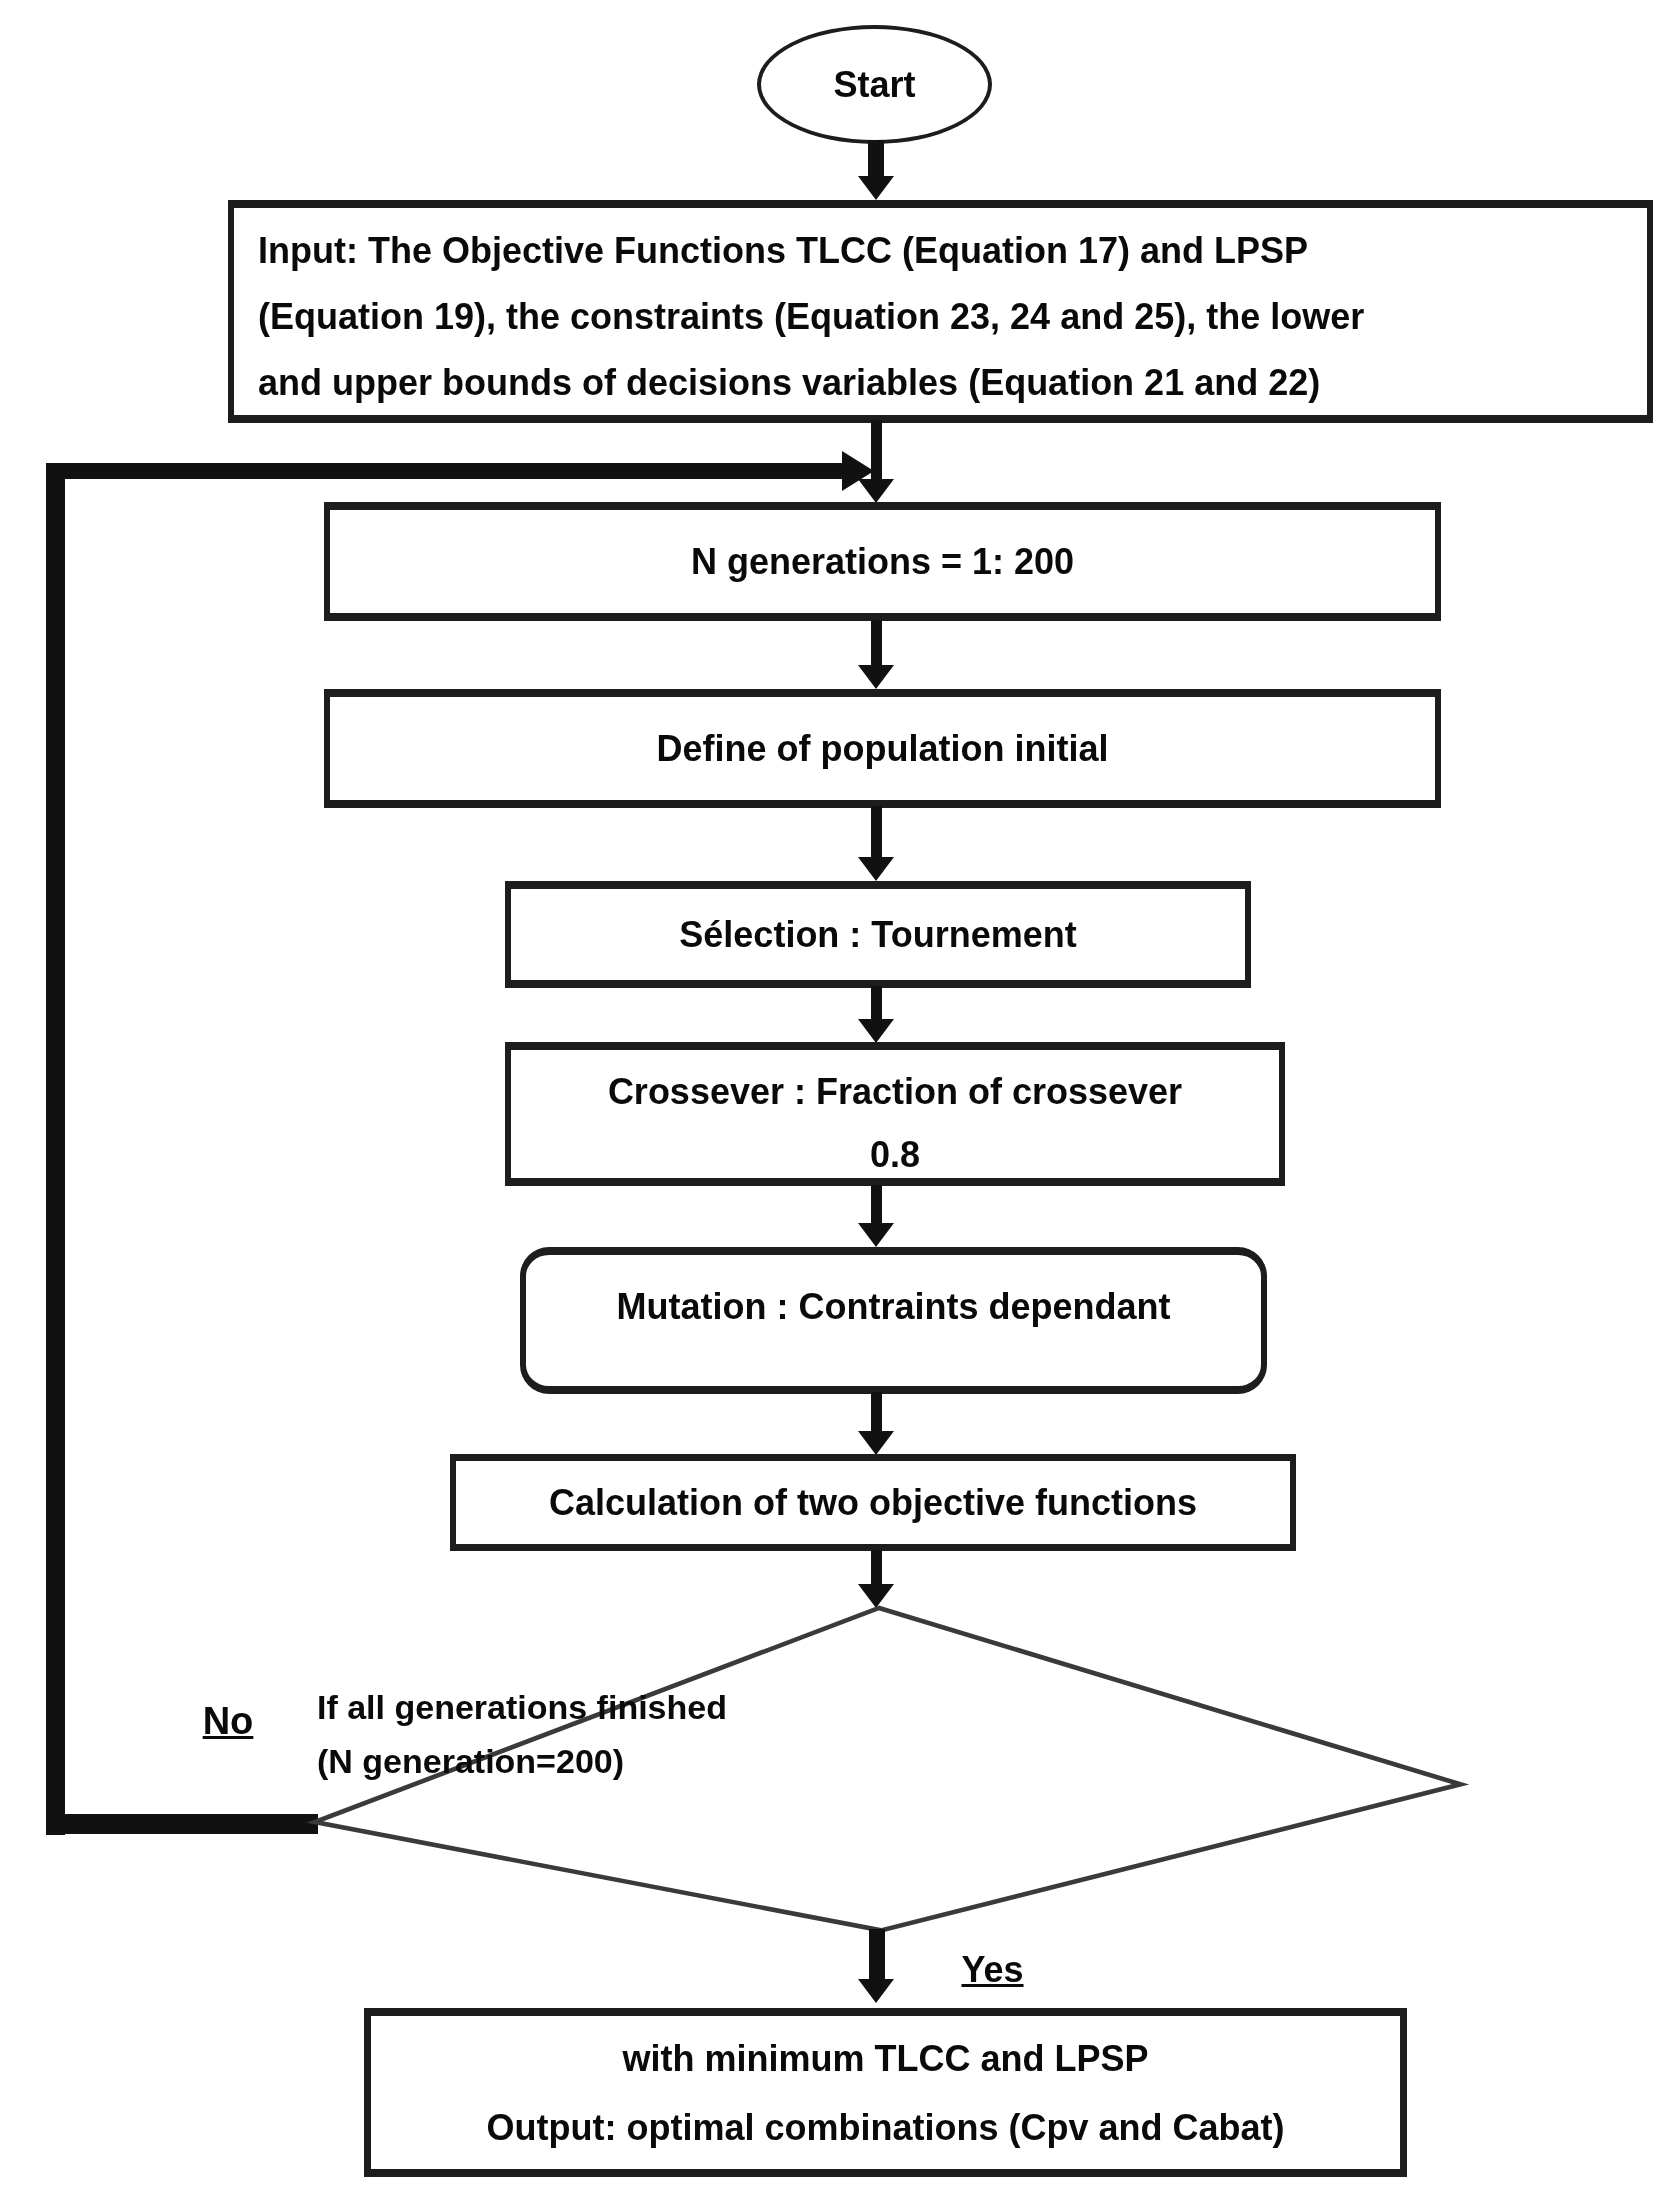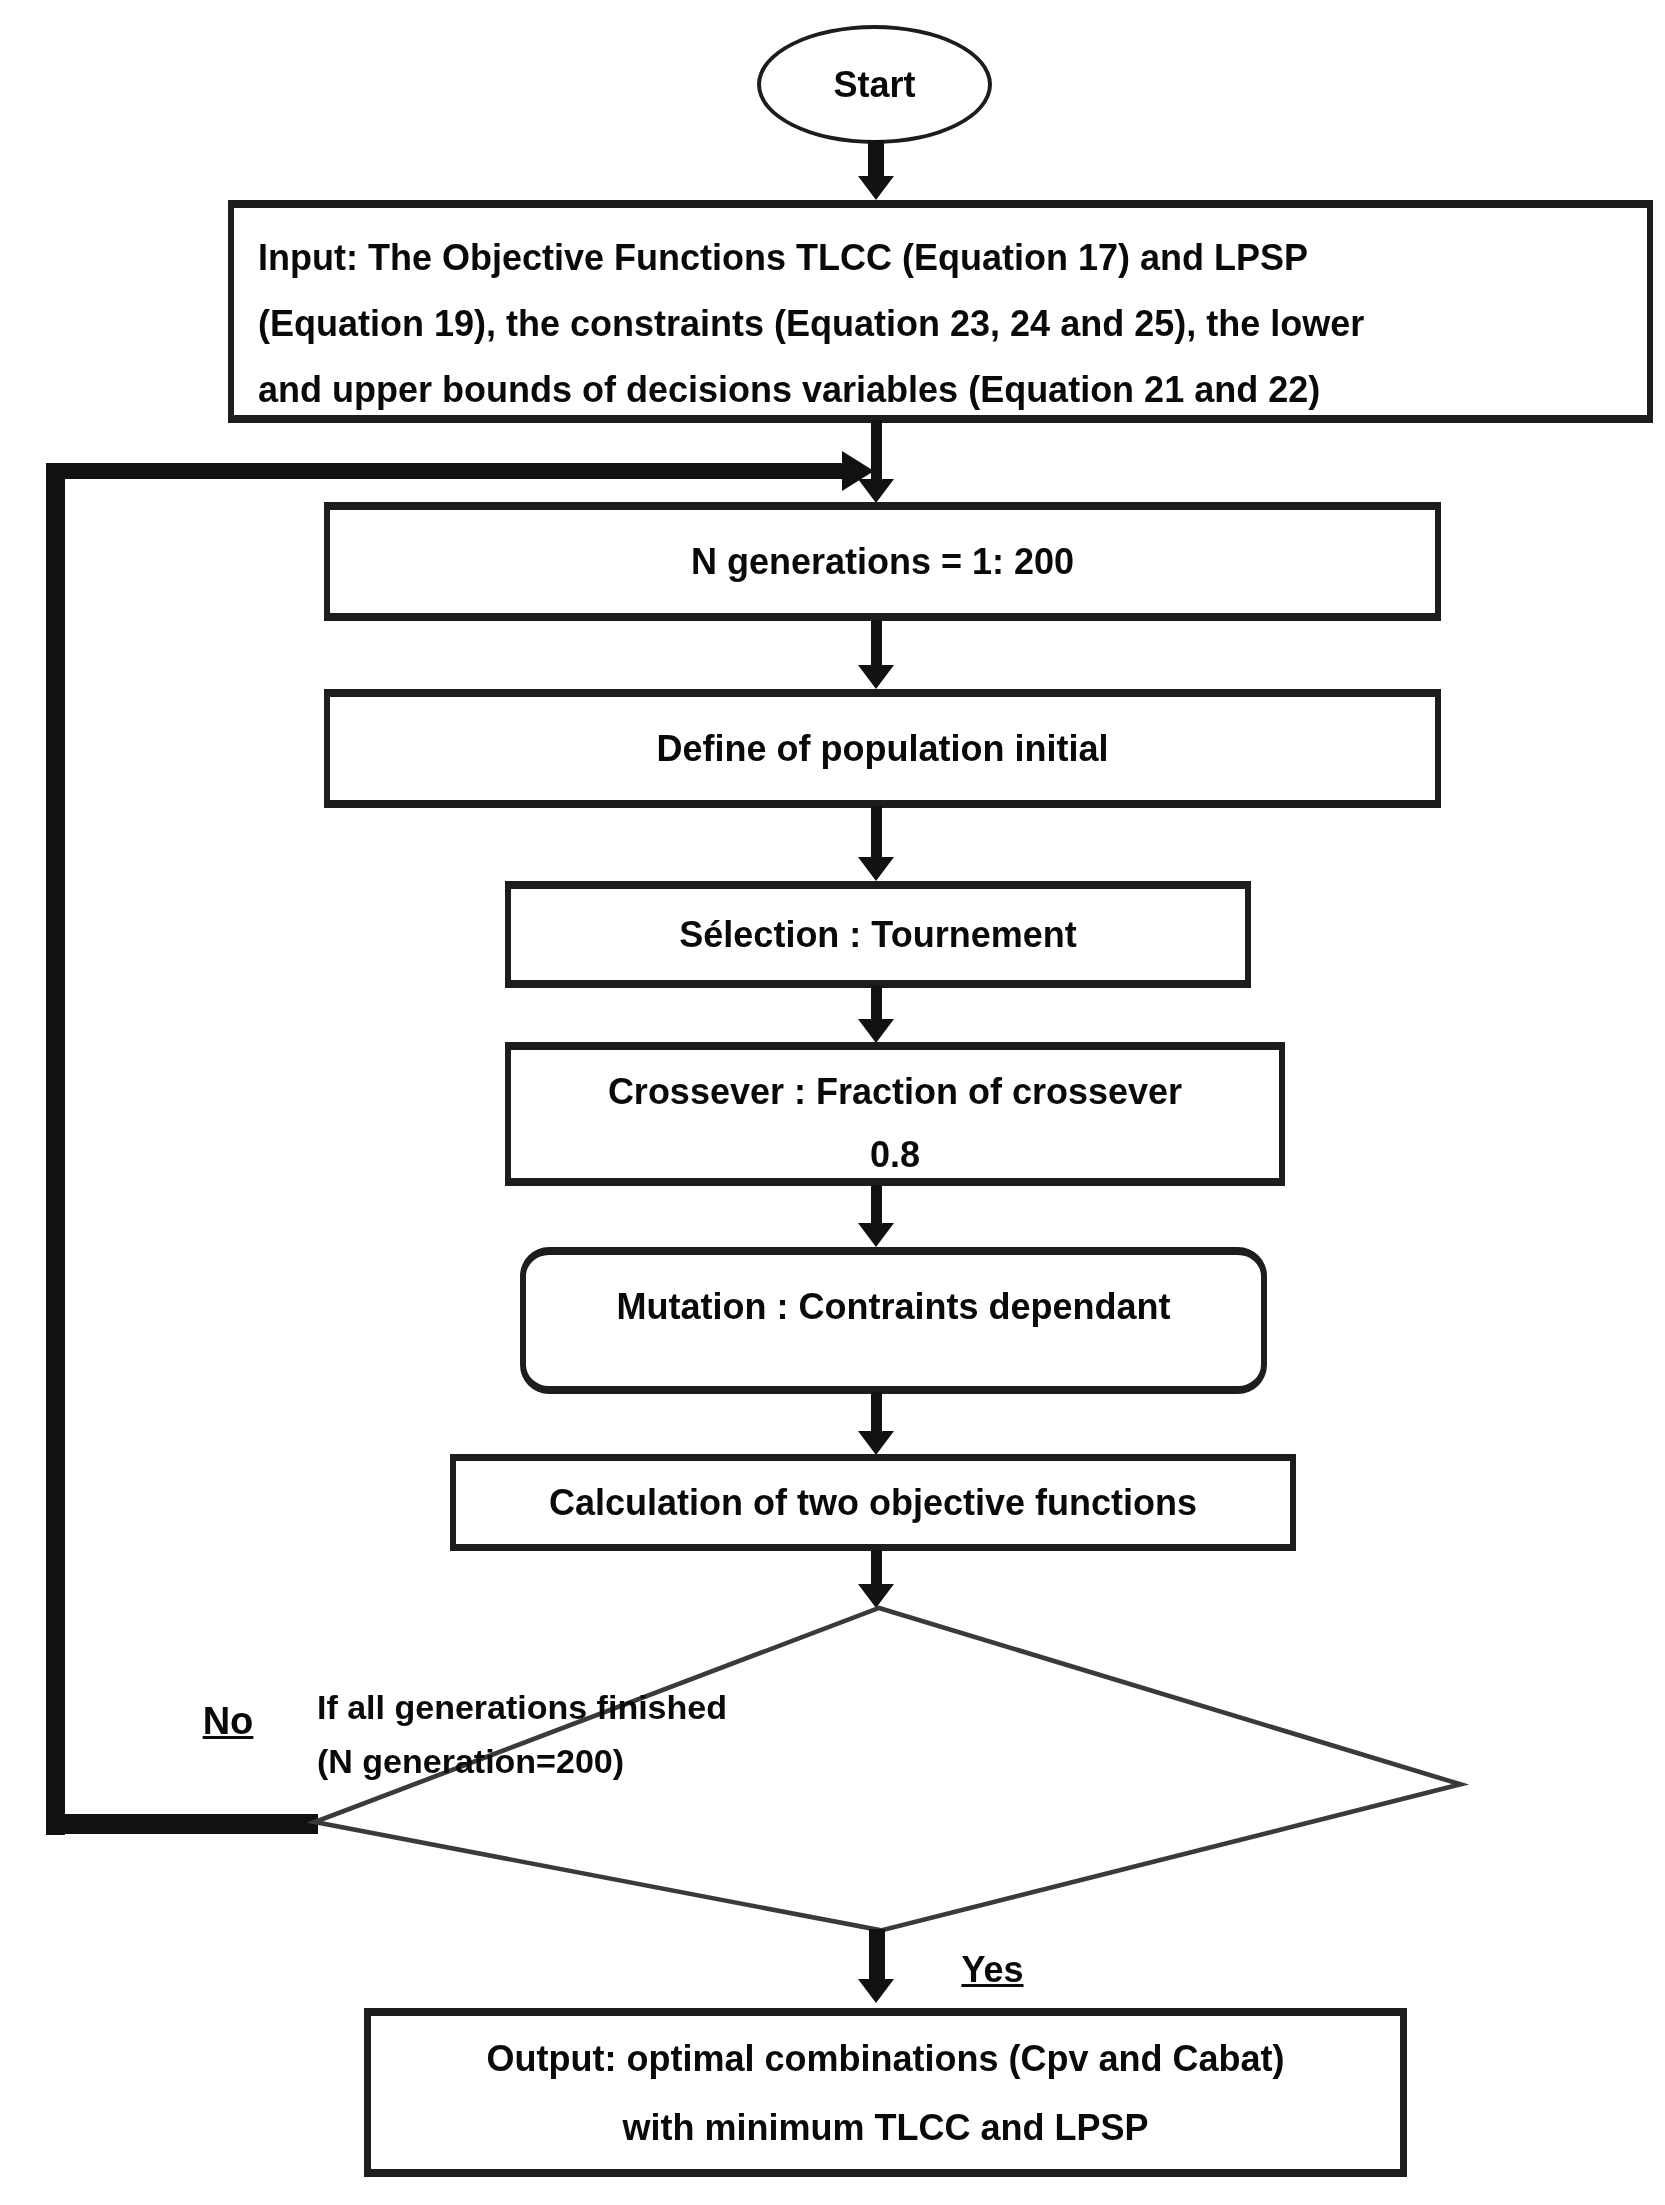--- a/index.html
+++ b/index.html
@@ -55,21 +55,21 @@
 
   <div class="terminator" style="left:737px;top:25px;width:235px;height:119px;">
     <span class="ln">Start</span>
   </div>
 
   <div class="vshaft" style="left:848px;top:140px;width:16px;height:40px;"></div>
   <div class="head-down" style="left:838px;top:176px;"></div>
 
   <div class="box" style="left:208px;top:200px;width:1425px;height:223px;
        align-items:flex-start;justify-content:flex-start;text-align:left;
-       padding:17px 16px 0 24px;line-height:66px;border-width:8.6px 6.6px;">
+       padding:10px 16px 0 24px;line-height:66px;border-width:8.6px 6.6px;">
     <span class="ln">Input: The Objective Functions TLCC (Equation 17) and LPSP</span>
     <span class="ln">(Equation 19), the constraints (Equation 23, 24 and 25), the lower</span>
     <span class="ln">and upper bounds of decisions variables (Equation 21 and 22)</span>
   </div>
 
   <div class="vshaft" style="left:851px;top:420px;width:10.6px;height:61px;"></div>
   <div class="head-down" style="left:838px;top:479px;"></div>
 
   <div class="hbar" style="left:26.4px;top:463px;width:796px;height:16px;"></div>
   <div class="head-right" style="left:822px;top:451px;"></div>
@@ -127,18 +127,18 @@
     <div class="ln">(N generation=200)</div>
   </div>
 
   <div class="branch-label" style="left:152px;top:1700px;width:112px;">No</div>
   <div class="branch-label" style="left:923px;top:1949px;width:99px;font-size:36px;">Yes</div>
 
   <div class="vshaft" style="left:849px;top:1929px;width:16px;height:53px;"></div>
   <div class="head-down" style="left:838px;top:1979px;"></div>
 
   <div class="box" style="left:344px;top:2008px;width:1043px;height:169px;line-height:69px;border-width:8.6px 7.3px;">
+    <span class="ln">with minimum TLCC and LPSP</span>
     <span class="ln">Output: optimal combinations (Cpv and Cabat)</span>
-    <span class="ln">with minimum TLCC and LPSP</span>
   </div>
 
 </div>
 
 
 </body></html>

